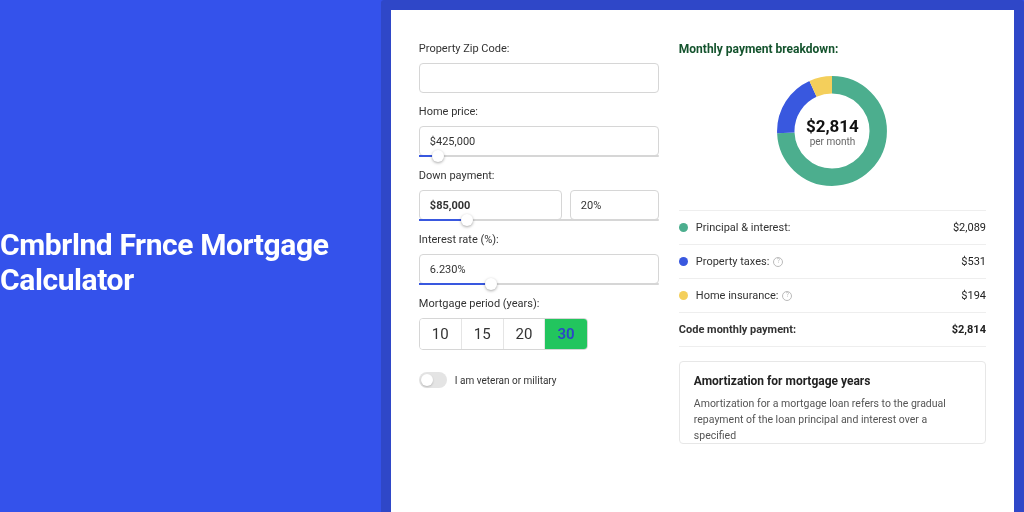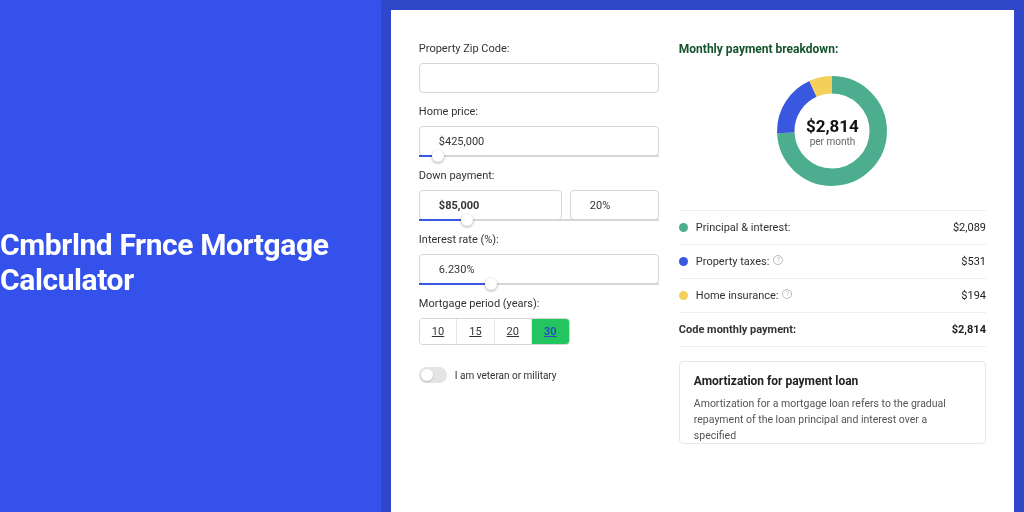--- a/index.html
+++ b/index.html
@@ -5,47 +5,47 @@
   * { box-sizing: border-box; margin: 0; padding: 0; font-family: -apple-system, BlinkMacSystemFont, "Segoe UI", Roboto, Helvetica, Arial, sans-serif; }
   body { background: #3452eb; width: 1024px; height: 512px; overflow: hidden; }
   .wrap { display: flex; flex-direction: row; align-items: center; height: 100%; }
   .headline { color: #fff; font-weight: 700; font-size: 30px; margin-top: 34px; margin-bottom: 22px; letter-spacing: -0.4px; }
   .shadowbox { background: #2f47c8; width: 788px; height: 100%; border-radius: 3px 3px 0 0; padding: 10px 10px 0 10px; }
   .panel { background: #fff; width: 100%; height: 100%; display: flex; gap: 20px; padding: 32px 28px 0 28px; }
   .left { width: 240px; flex: none; }
   .right { flex: 1; min-width: 0; }
   .field-label { font-size: 11px; color: #333; margin-bottom: 8px; display: block; }
   .field-label.tight { margin-top: 12px; }
-  .input { width: 100%; border: 1px solid #d6d6d6; border-radius: 4px; height: 30px; padding: 0 19px; font-size: 11px; color: #333; background: #fff; }
+  .input { width: 100%; border: 1px solid #d6d6d6; border-radius: 4px; height: 30px; padding: 0 10px; font-size: 11px; color: #333; background: #fff; }
   .input-row { display: flex; gap: 8px; }
   .input-row .input:first-child { flex: 1; font-weight: bold; }
   .input-row .input.small { width: 89px; flex: none; }
   .slider-track { position: relative; height: 2px; background: #d6d6d6; margin: -1px 0 0 0; border-radius: 2px; }
   .slider-fill { position: absolute; left: 0; top: 0; bottom: 0; background: #3958df; }
   .slider-thumb { position: absolute; top: 50%; width: 12px; height: 12px; border-radius: 50%; background: #fff; box-shadow: 0 1px 3px rgba(0,0,0,.35); transform: translate(-50%,-50%); }
   .pill-row { display: flex; gap: 0; border: 1px solid #d6d6d6; border-radius: 4px; overflow: hidden; width: fit-content; }
-  .pill { font-size: 11px; color: #333; padding: 6px 12px; background: #fff; border-right: 1px solid #e5e5e5; cursor: pointer; text-decoration: underline; }
+  .pill { font-size: 15px; color: #333; padding: 6px 12px; background: #fff; border-right: 1px solid #e5e5e5; cursor: pointer; }
   .pill:last-child { border-right: none; }
   .pill.active { background: #22c55e; color: #2c46c7; font-weight: 600; }
   .toggle-row { display: flex; align-items: center; gap: 8px; margin-top: 22px; }
   .toggle { width: 28px; height: 16px; border-radius: 999px; background: #e4e4e4; position: relative; }
   .toggle-knob { position: absolute; width: 12px; height: 12px; border-radius: 50%; background: #fff; top: 2px; left: 2px; box-shadow: 0 1px 2px rgba(0,0,0,.2); }
   .toggle-label { font-size: 10px; color: #333; }
   .section-title { font-size: 12px; font-weight: 700; color: #14532d; margin-bottom: 14px; }
   .donut-wrap { display: flex; justify-content: center; margin-bottom: 18px; }
   .donut { position: relative; width: 122px; height: 122px; }
   .donut svg { width: 100%; height: 100%; transform: rotate(-90deg); }
   .donut-center { position: absolute; inset: 0; display: flex; flex-direction: column; align-items: center; justify-content: center; }
   .donut-val { font-size: 17px; font-weight: 700; color: #111; }
   .donut-sub { font-size: 10px; color: #666; }
   .legend { border-top: 1px solid #eee; }
   .legend-row { display: flex; align-items: center; padding: 10px 0; border-bottom: 1px solid #eee; font-size: 11px; color: #333; }
   .legend-row.total { font-weight: 700; }
   .dot { width: 9px; height: 9px; border-radius: 50%; margin-right: 8px; flex: none; }
-  .legend-label { flex: 1; display: flex; gap: 4px; }
+  .legend-label { flex: 1; display: flex; align-items: center; gap: 4px; }
   .info-icon { width: 10px; height: 10px; border: 1px solid #bbb; border-radius: 50%; color: #bbb; font-size: 7px; display: inline-flex; align-items: center; justify-content: center; line-height: 1; }
   .legend-amount { font-weight: 400; color: #222; }
   .legend-row.total .legend-amount { font-weight: 700; }
   .amort-box { border: 1px solid #e7e7e7; border-radius: 4px; margin-top: 14px; padding: 12px 14px 0 14px; }
   .amort-title { font-size: 12px; font-weight: 700; color: #222; margin-bottom: 8px; }
   .amort-text { font-size: 10.5px; color: #555; line-height: 1.5; }
 </style>
 </head>
 <body>
 
@@ -140,20 +140,20 @@
             </span>
             <span class="legend-amount">$194</span>
           </div>
           <div class="legend-row total">
             <span class="legend-label">Code monthly payment:</span>
             <span class="legend-amount">$2,814</span>
           </div>
         </div>
 
         <div class="amort-box">
-          <div class="amort-title">Amortization for payment loan</div>
+          <div class="amort-title">Amortization for mortgage years</div>
           <div class="amort-text">Amortization for a mortgage loan refers to the gradual repayment of the loan principal and interest over a specified</div>
         </div>
       </div>
 
     </div>
   </div>
 </div>
 
 </body></html>

